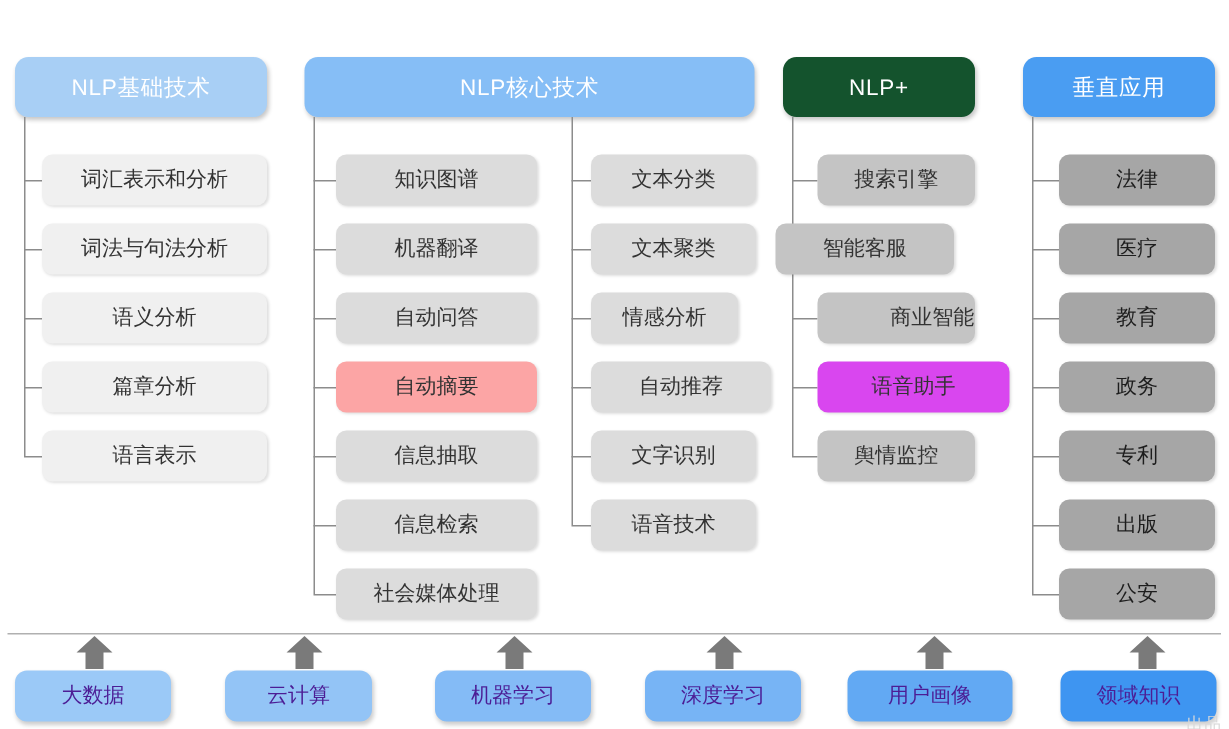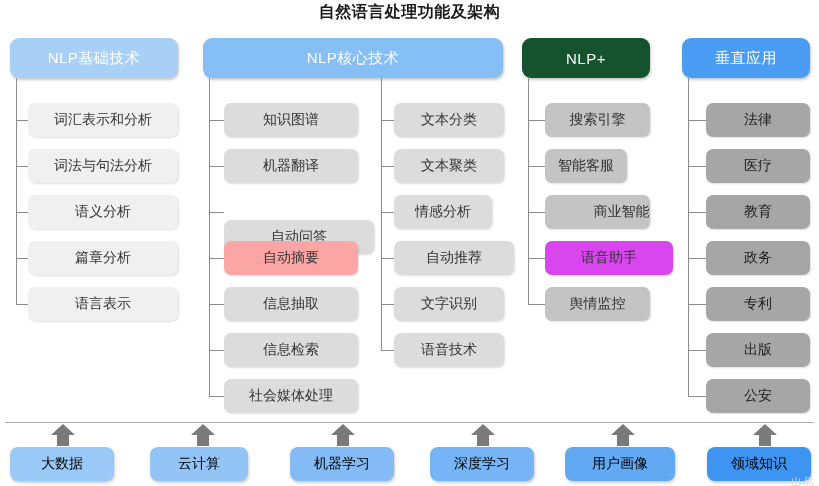--- a/index.html
+++ b/index.html
@@ -95,21 +95,21 @@
     color: #7a7a7a;
   }
   .found-arrow svg { display: block; }
 
   
   .found-box {
     position: absolute;
     height: 34px;
     top: 447px;
     border-radius: 8px;
-    color: #000000;
+    color: #4c1d95;
     font-size: 14px;
     display: flex;
     align-items: center;
     justify-content: center;
     box-shadow: 1px 2px 3px rgba(0,0,0,0.2);
     box-sizing: border-box;
     white-space: nowrap;
   }
 
   
@@ -122,21 +122,20 @@
     letter-spacing: 1px;
     white-space: nowrap;
     user-select: none;
   }
 </style>
 </head>
 <body>
 
 <div id="canvas">
 
-  <div id="diagram-title">自然语言处理功能及架构</div>
 
   <div id="headers-layer">
       <div class="group-header" style="left: 10px; top: 38px; width: 168px; background: rgb(168, 207, 245);">NLP基础技术</div>
       <div class="group-header" style="left: 203px; top: 38px; width: 300px; background: rgb(134, 190, 246);">NLP核心技术</div>
       <div class="group-header" style="left: 522px; top: 38px; width: 128px; background: #14532d;">NLP+</div>
       <div class="group-header" style="left: 682px; top: 38px; width: 128px; background: rgb(74, 157, 242);">垂直应用</div>
     </div>
   <div id="connectors-layer">
       <div class="spine" style="left: 16px; top: 78px; height: 226px; background: rgb(140, 140, 140);"></div>
       <div class="stub" style="left: 16px; top: 120px; width: 12px; background: rgb(140, 140, 140);"></div>
@@ -175,33 +174,33 @@
       <div class="stub" style="left: 688px; top: 396px; width: 18px; background: rgb(140, 140, 140);"></div>
     </div>
   <div id="items-layer">
       <div class="item-box" style="left: 28px; top: 103px; width: 150px; background: rgb(240, 240, 240);">词汇表示和分析</div>
       <div class="item-box" style="left: 28px; top: 149px; width: 150px; background: rgb(240, 240, 240);">词法与句法分析</div>
       <div class="item-box" style="left: 28px; top: 195px; width: 150px; background: rgb(240, 240, 240);">语义分析</div>
       <div class="item-box" style="left: 28px; top: 241px; width: 150px; background: rgb(240, 240, 240);">篇章分析</div>
       <div class="item-box" style="left: 28px; top: 287px; width: 150px; background: rgb(240, 240, 240);">语言表示</div>
       <div class="item-box" style="left: 224px; top: 103px; width: 134px; background: rgb(220, 220, 220);">知识图谱</div>
       <div class="item-box" style="left: 224px; top: 149px; width: 134px; background: rgb(220, 220, 220);">机器翻译</div>
-      <div class="item-box" style="left: 224px; top: 195px; width: 150px; background: rgb(220, 220, 220); margin-top: 25px;">自动问答</div>
+      <div class="item-box" style="left: 224px; top: 195px; width: 134px; background: rgb(220, 220, 220);">自动问答</div>
       <div class="item-box" style="left: 224px; top: 241px; width: 134px; background: #fca5a5;">自动摘要</div>
       <div class="item-box" style="left: 224px; top: 287px; width: 134px; background: rgb(220, 220, 220);">信息抽取</div>
       <div class="item-box" style="left: 224px; top: 333px; width: 134px; background: rgb(220, 220, 220);">信息检索</div>
       <div class="item-box" style="left: 224px; top: 379px; width: 134px; background: rgb(220, 220, 220);">社会媒体处理</div>
       <div class="item-box" style="left: 394px; top: 103px; width: 110px; background: rgb(220, 220, 220);">文本分类</div>
       <div class="item-box" style="left: 394px; top: 149px; width: 110px; background: rgb(220, 220, 220);">文本聚类</div>
       <div class="item-box" style="left: 394px; top: 195px; width: 98px; background: rgb(220, 220, 220);">情感分析</div>
       <div class="item-box" style="left: 394px; top: 241px; width: 120px; background: rgb(220, 220, 220);">自动推荐</div>
       <div class="item-box" style="left: 394px; top: 287px; width: 110px; background: rgb(220, 220, 220);">文字识别</div>
       <div class="item-box" style="left: 394px; top: 333px; width: 110px; background: rgb(220, 220, 220);">语音技术</div>
       <div class="item-box" style="left: 545px; top: 103px; width: 105px; background: rgb(196, 196, 196);">搜索引擎</div>
-      <div class="item-box" style="left: 545px; top: 149px; width: 82px; background: rgb(196, 196, 196);">智能客服</div>
+      <div class="item-box" style="left: 517px; top: 149px; width: 119px; background: rgb(196, 196, 196);">智能客服</div>
       <div class="item-box" style="left: 545px; top: 195px; width: 105px; background: rgb(196, 196, 196); padding-left: 48px;">商业智能</div>
       <div class="item-box" style="left: 545px; top: 241px; width: 128px; background: #d946ef;">语音助手</div>
       <div class="item-box" style="left: 545px; top: 287px; width: 105px; background: rgb(196, 196, 196);">舆情监控</div>
       <div class="item-box tone-dark" style="left: 706px; top: 103px; width: 104px; background: rgb(166, 166, 166);">法律</div>
       <div class="item-box tone-dark" style="left: 706px; top: 149px; width: 104px; background: rgb(166, 166, 166);">医疗</div>
       <div class="item-box tone-dark" style="left: 706px; top: 195px; width: 104px; background: rgb(166, 166, 166);">教育</div>
       <div class="item-box tone-dark" style="left: 706px; top: 241px; width: 104px; background: rgb(166, 166, 166);">政务</div>
       <div class="item-box tone-dark" style="left: 706px; top: 287px; width: 104px; background: rgb(166, 166, 166);">专利</div>
       <div class="item-box tone-dark" style="left: 706px; top: 333px; width: 104px; background: rgb(166, 166, 166);">出版</div>
       <div class="item-box tone-dark" style="left: 706px; top: 379px; width: 104px; background: rgb(166, 166, 166);">公安</div>

